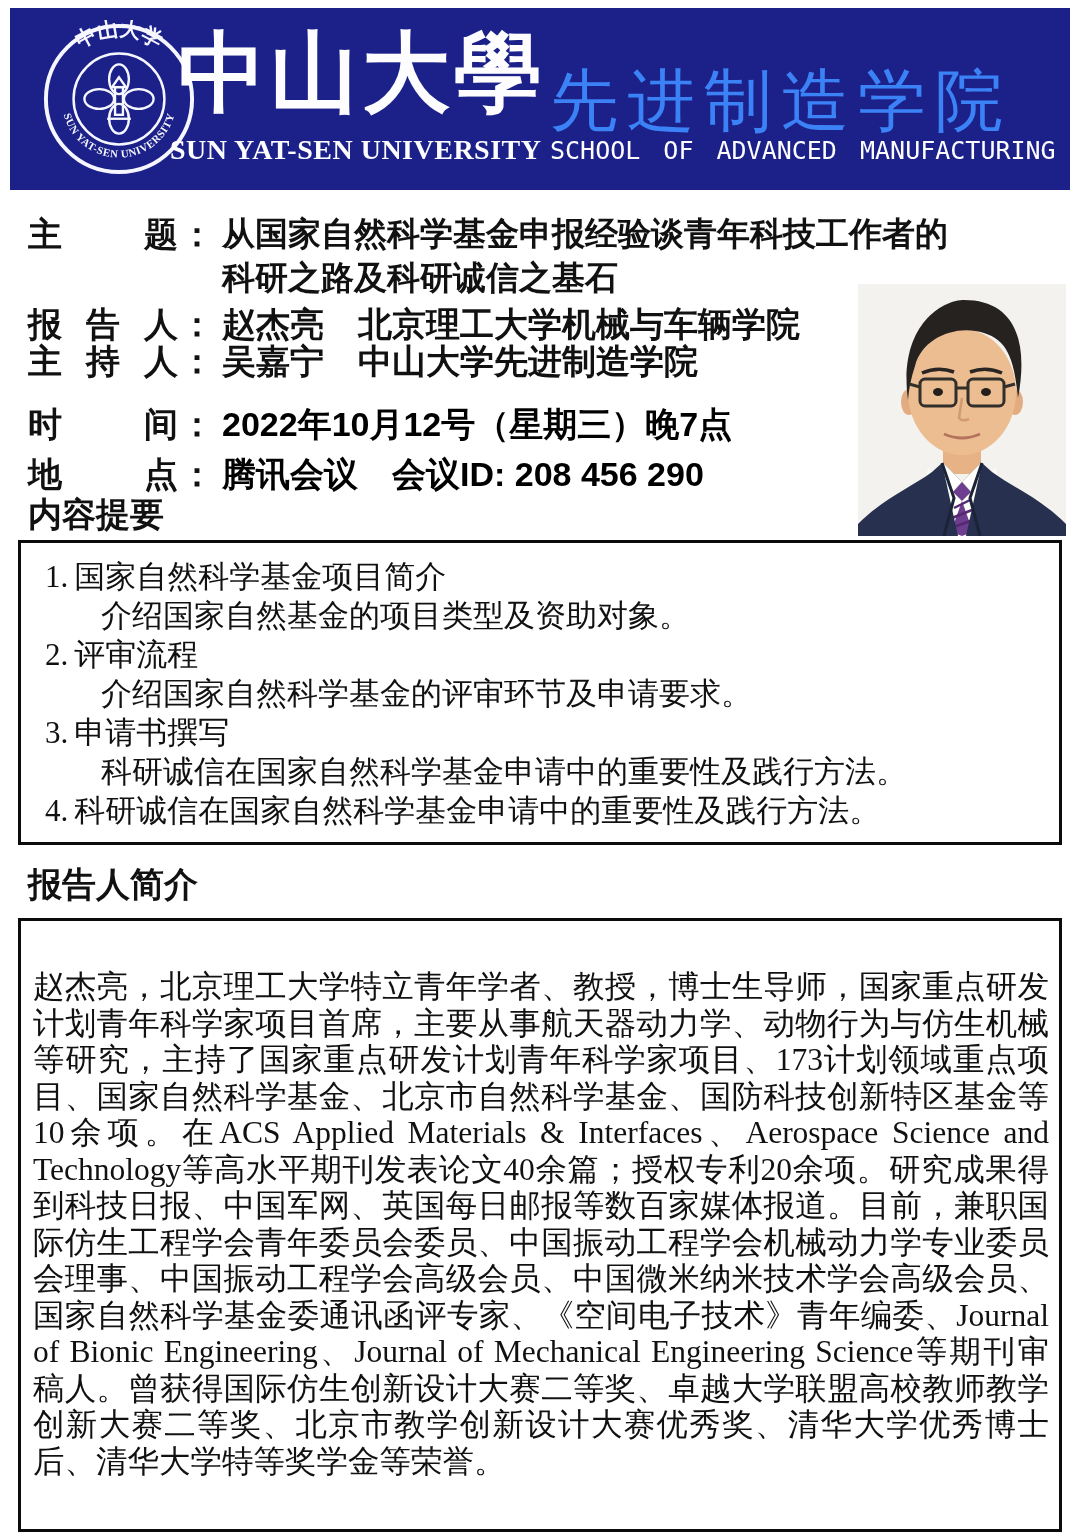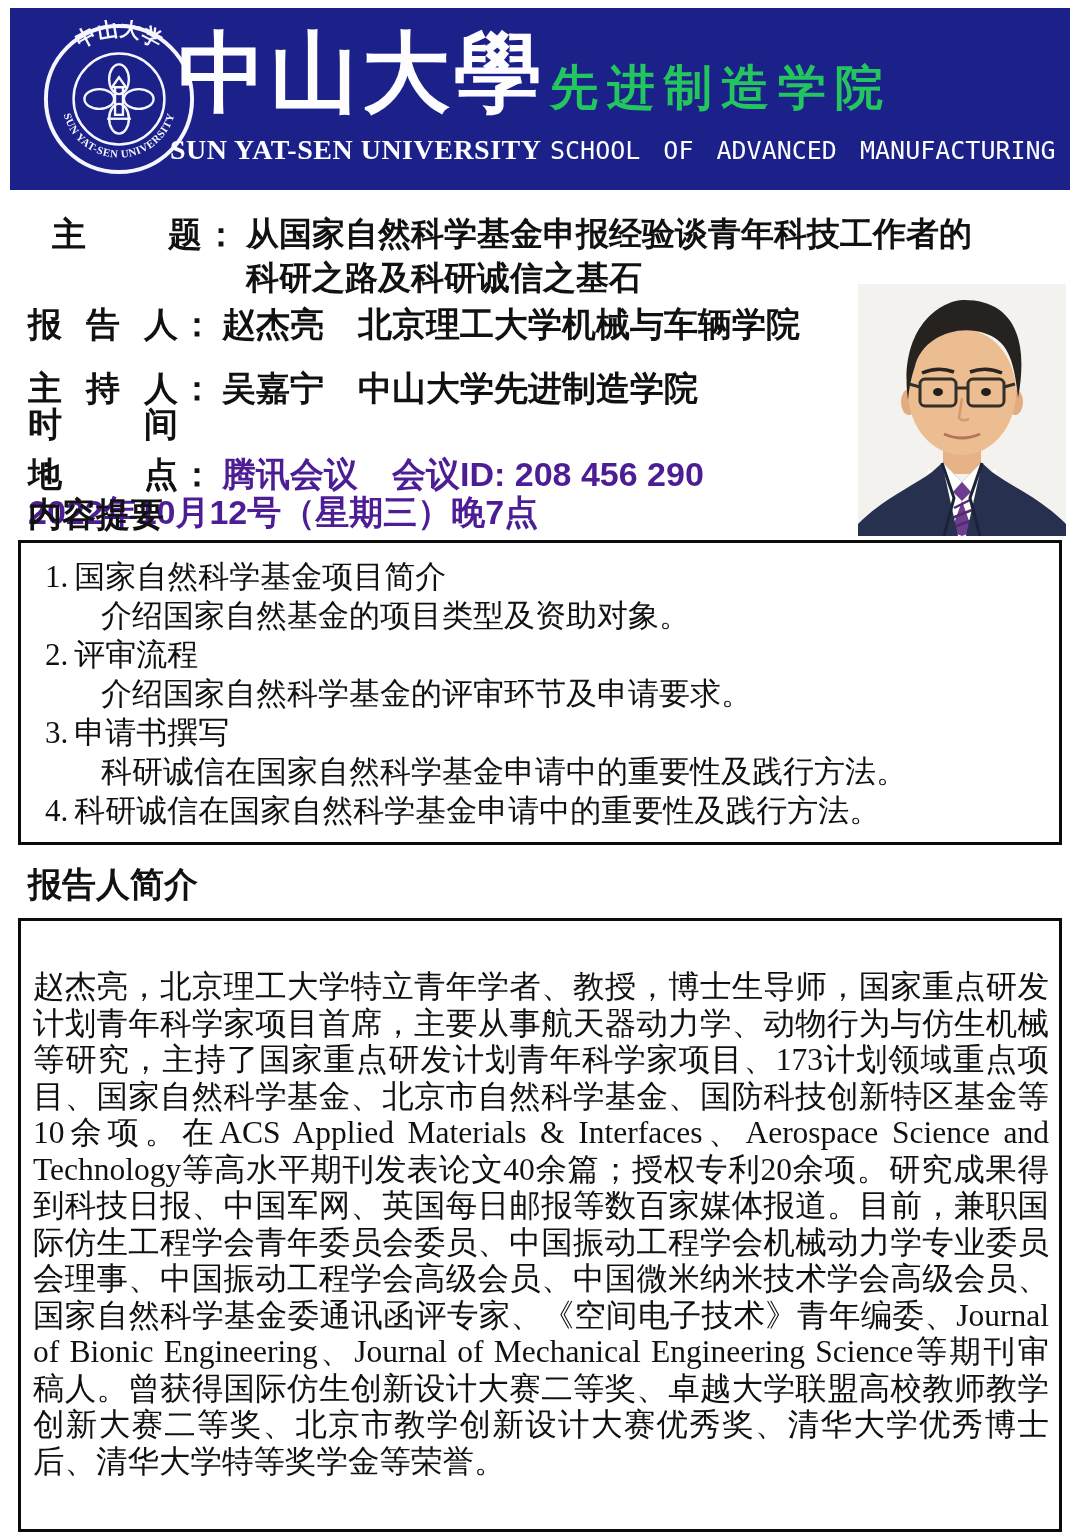--- a/index.html
+++ b/index.html
@@ -18,34 +18,34 @@
     font-family:"DejaVu Serif",serif;font-weight:bold;font-size:88px;
     color:#fdfdff;letter-spacing:4px;line-height:116px;white-space:nowrap;
   }
   .en-name{
     position:absolute;left:160px;top:126px;width:368px;text-align:center;
     font-family:"Liberation Serif",serif;font-weight:bold;font-size:28px;
     color:#fdfdff;letter-spacing:0.5px;white-space:nowrap;
   }
   .school-cn{
     position:absolute;left:540px;top:48px;
-    font-weight:700;font-size:48px;color:#22c55e;letter-spacing:9px;white-space:nowrap;
+    font-weight:400;font-size:68px;color:#3b82f6;letter-spacing:9px;white-space:nowrap;
   }
   .school-en{
     position:absolute;left:540px;top:128px;
     font-family:"DejaVu Sans Mono",monospace;font-size:25px;color:#fdfdff;
     letter-spacing:0px;word-spacing:8px;white-space:nowrap;
   }
   
   .info-row{position:absolute;left:28px;display:flex;font-weight:bold;font-size:34px;line-height:44px;}
   .row-label{width:150px;text-align:justify;text-align-last:justify;text-justify:inter-character;flex:none;}
   .row-colon{flex:none;margin:0 8px 0 2px;}
   .row-value{flex:none;}
   .row-topic .row-value{width:740px;font-size:33px;}
-  .red{color:#4c1d95;}
+  .red{color:#000000;}
   .section-heading{position:absolute;left:28px;font-weight:bold;font-size:34px;}
   
   .photo{position:absolute;left:858px;top:284px;width:208px;height:252px;}
   
   .box{
     position:absolute;left:18px;width:1044px;box-sizing:border-box;
     border:3px solid #0b0b0b;background:#fff;
     font-family:"Liberation Serif","DejaVu Serif",serif;
   }
   .summary-box{top:540px;height:305px;padding:14px 18px 0 24px;font-size:31px;line-height:39px;}
@@ -83,39 +83,39 @@
         <path d="M 80 58 L 73 68 L 87 68 Z"></path>
         <path d="M 68 100 H 92"></path>
       </g>
     </svg>
     <div class="cn-name">中山大學</div>
     <div class="en-name">SUN YAT-SEN UNIVERSITY</div>
     <div class="school-cn">先进制造学院</div>
     <div class="school-en">SCHOOL OF ADVANCED MANUFACTURING</div>
   </div>
 
-  <div class="info-row row-topic" style="top:212px;margin-left:24px;">
+  <div class="info-row row-topic" style="top:212px;">
     <span class="row-label">主题</span>
     <span class="row-colon">：</span>
     <span class="row-value">从国家自然科学基金申报经验谈青年科技工作者的科研之路及科研诚信之基石</span>
   </div>
 
   <div class="info-row" style="top:302px;">
     <span class="row-label">报告人</span>
     <span class="row-colon">：</span>
     <span class="row-value">赵杰亮　北京理工大学机械与车辆学院</span>
   </div>
 
-  <div class="info-row" style="top:366px;align-items:center;">
+  <div class="info-row" style="top:339px;align-items:center;">
     <span class="row-label">主持人</span>
     <span class="row-colon">：</span>
     <span class="row-value">吴嘉宁　中山大学先进制造学院</span>
   </div>
 
-  <div class="info-row" style="top:402px;flex-direction:column;">
+  <div class="info-row" style="top:402px;">
     <span class="row-label">时间</span>
     <span class="row-colon">：</span>
     <span class="row-value red">2022年10月12号（星期三）晚7点</span>
   </div>
 
   <div class="info-row" style="top:452px;">
     <span class="row-label">地点</span>
     <span class="row-colon">：</span>
     <span class="row-value red">腾讯会议　会议ID: 208 456 290</span>
   </div>

